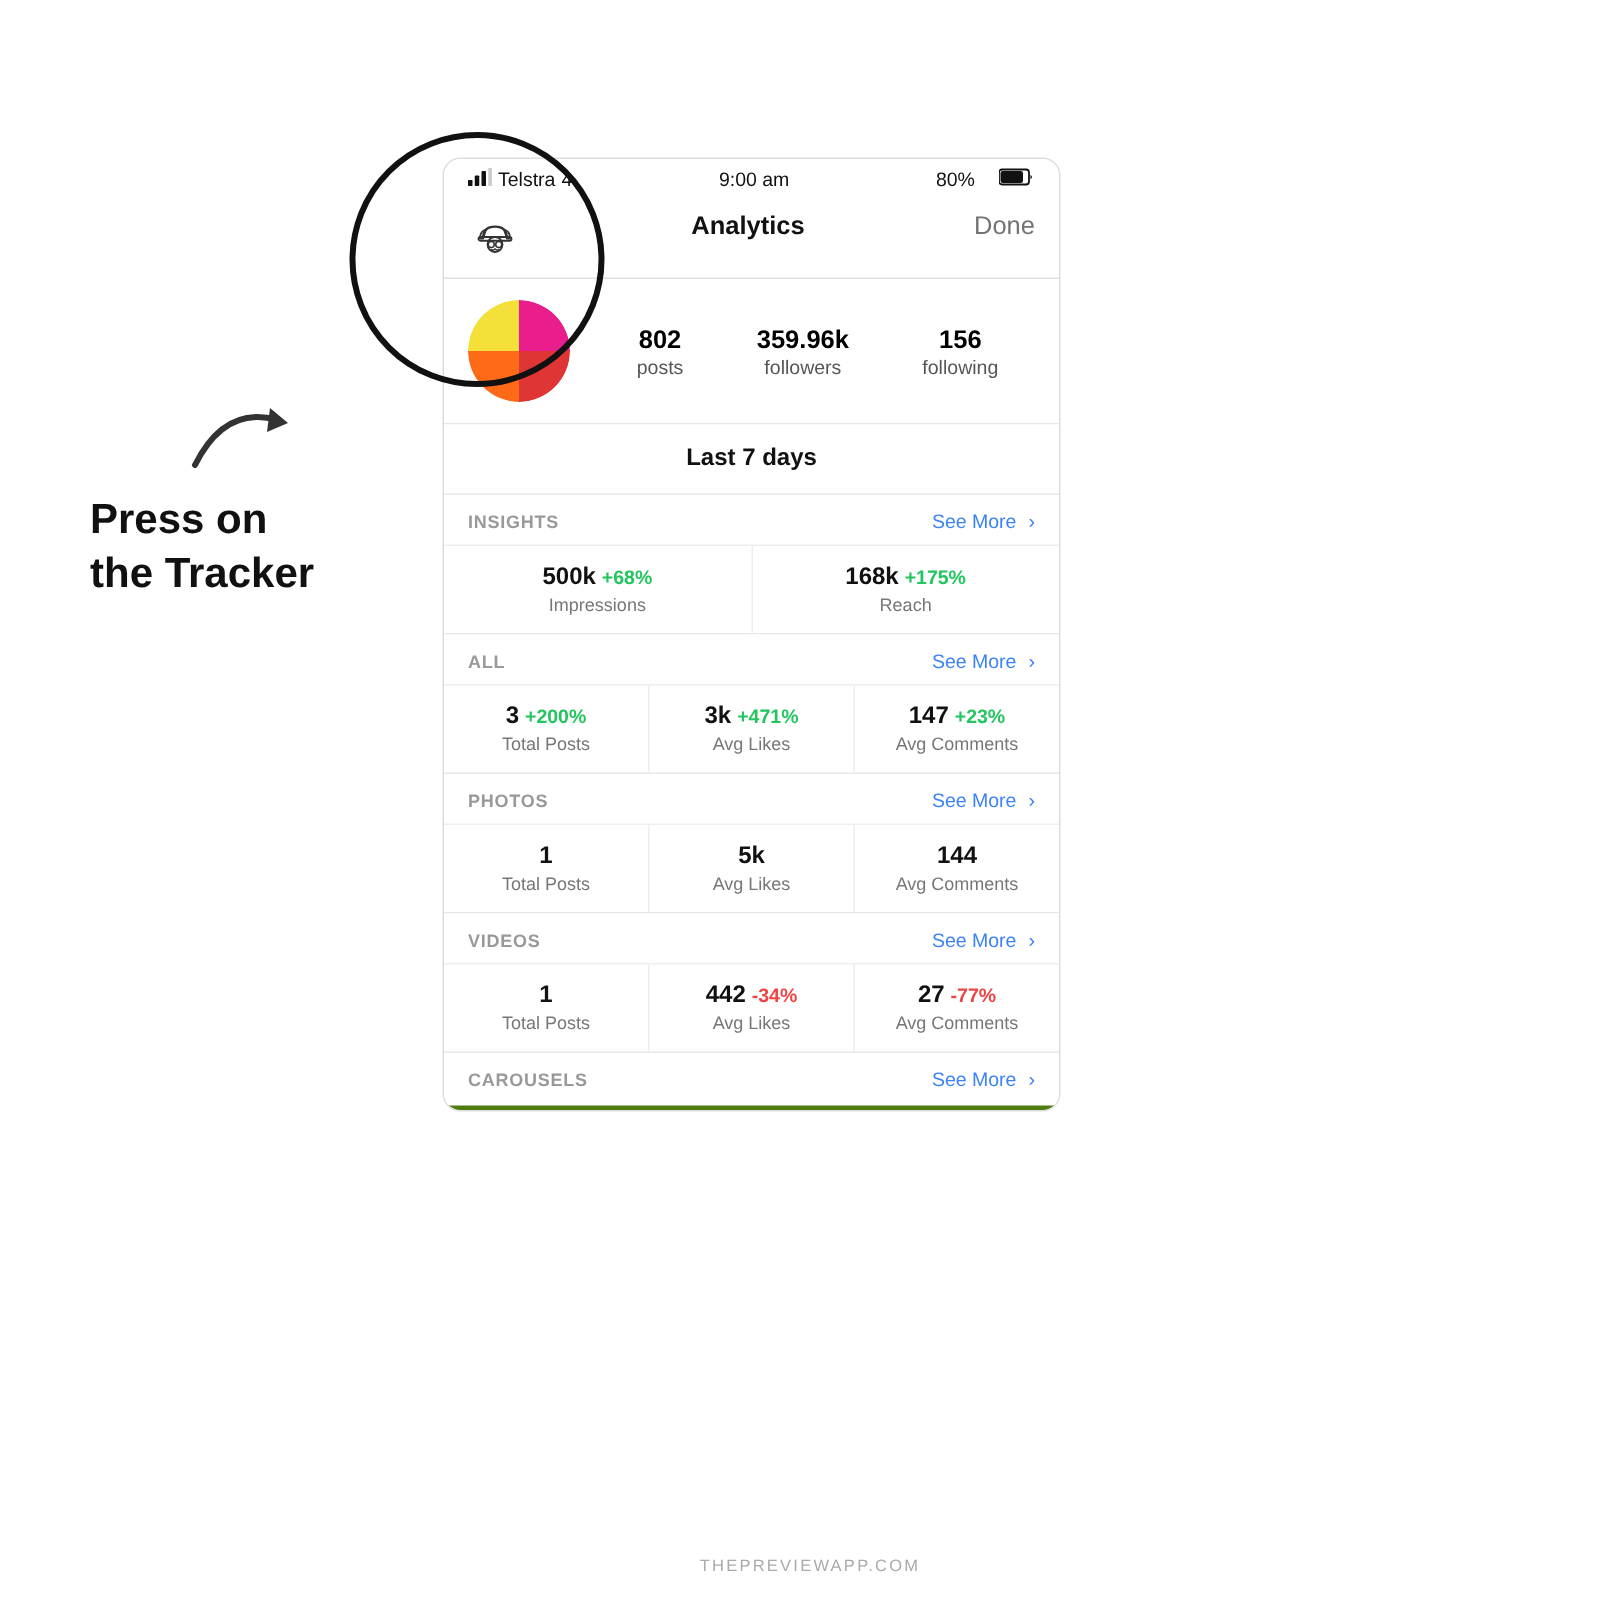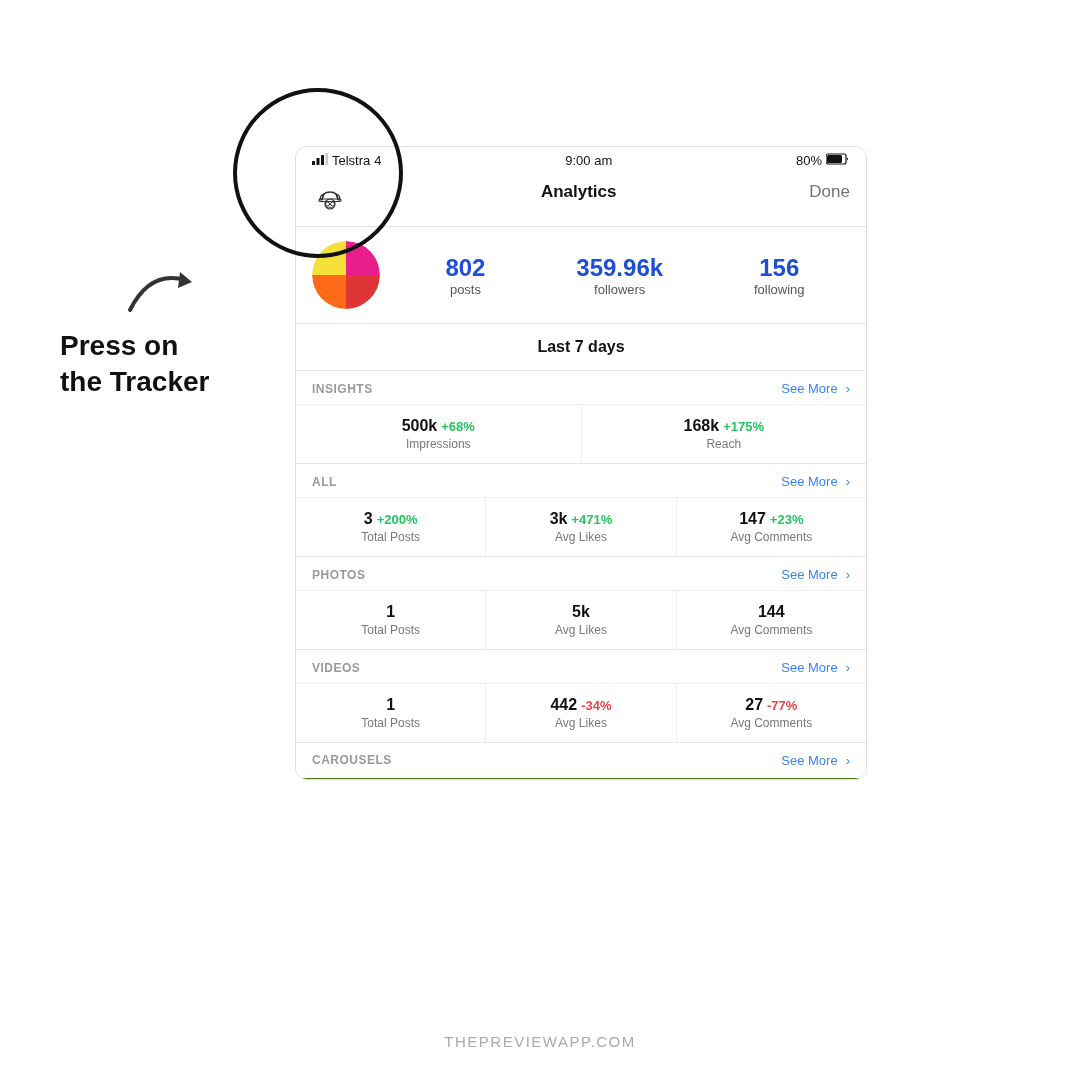--- a/index.html
+++ b/index.html
@@ -43,26 +43,25 @@
       border: 4px solid #111;
       pointer-events: none;
       z-index: 10;
     }
 
     
     .phone-frame {
       position: absolute;
       left: 295px;
       top: 105px;
-      width: 572px;
+      width: 412px;
       background: #fff;
       border: 1.5px solid #ddd;
       border-radius: 12px;
       overflow: hidden;
-      margin-top: 41px;
     }
 
     
     .status-bar {
       display: flex;
       align-items: center;
       justify-content: space-between;
       padding: 6px 16px;
       background: #fff;
       font-size: 12px;
@@ -75,21 +74,21 @@
       font-size: 13px;
       font-weight: 500;
     }
     .status-center {
       font-size: 13px;
       font-weight: 500;
     }
     .status-right {
       display: flex;
       align-items: center;
-      gap: 4px;
+      gap: 16px;
       font-size: 13px;
       font-weight: 500;
     }
 
     
     .nav-bar {
       display: flex;
       align-items: flex-start;
       justify-content: space-between;
       padding: 8px 16px 8px 16px;
@@ -132,23 +131,23 @@
     }
     .profile-stats {
       display: flex;
       flex: 1;
       justify-content: space-around;
     }
     .stat-item {
       text-align: center;
     }
     .stat-number {
-      font-size: 24px;
-      font-weight: 600;
-      color: #1d4ed8;
+      font-size: 17px;
+      font-weight: 600;
+      color: #000000;
       display: block;
     }
     .stat-label {
       font-size: 13px;
       color: #555;
       display: block;
     }
 
     
     .last7 {
@@ -218,32 +217,32 @@
       display: block;
       margin-top: 2px;
     }
 
     
     .carousels-section {
       background: #fff;
       padding: 10px 16px;
       display: flex;
       justify-content: space-between;
-      align-items: flex-start;
-      border-bottom: 1px solid #4d7c0f;
+      align-items: flex-end;
+      border-bottom: 3px solid #4d7c0f;
     }
 
     
     .footer {
       position: absolute;
       bottom: 30px;
       left: 0;
       right: 0;
       text-align: center;
-      font-size: 15px;
+      font-size: 11px;
       color: #aaa;
       letter-spacing: 1.5px;
     }
     
 
     
     .app-icon-svg {
       width: 68px;
       height: 68px;
     }

